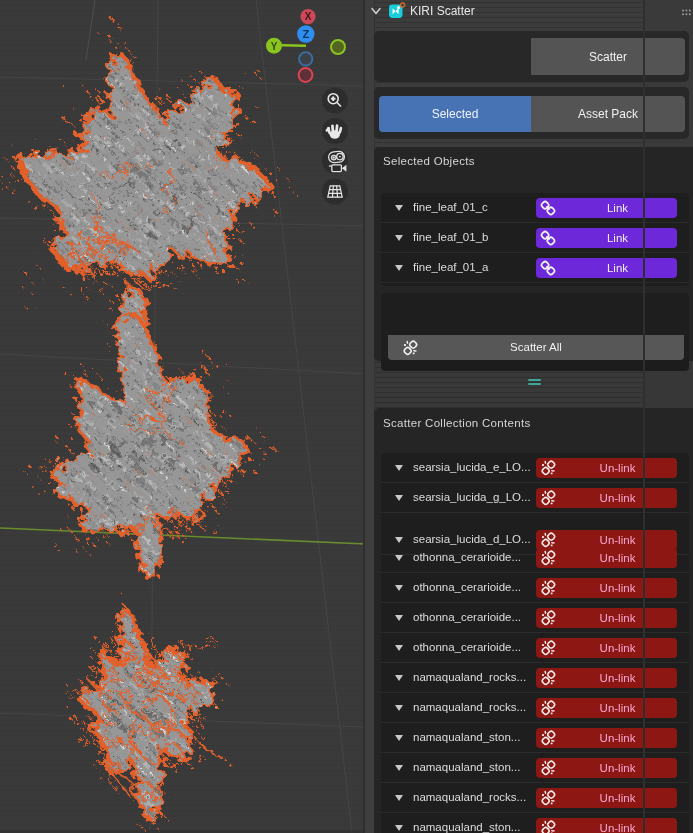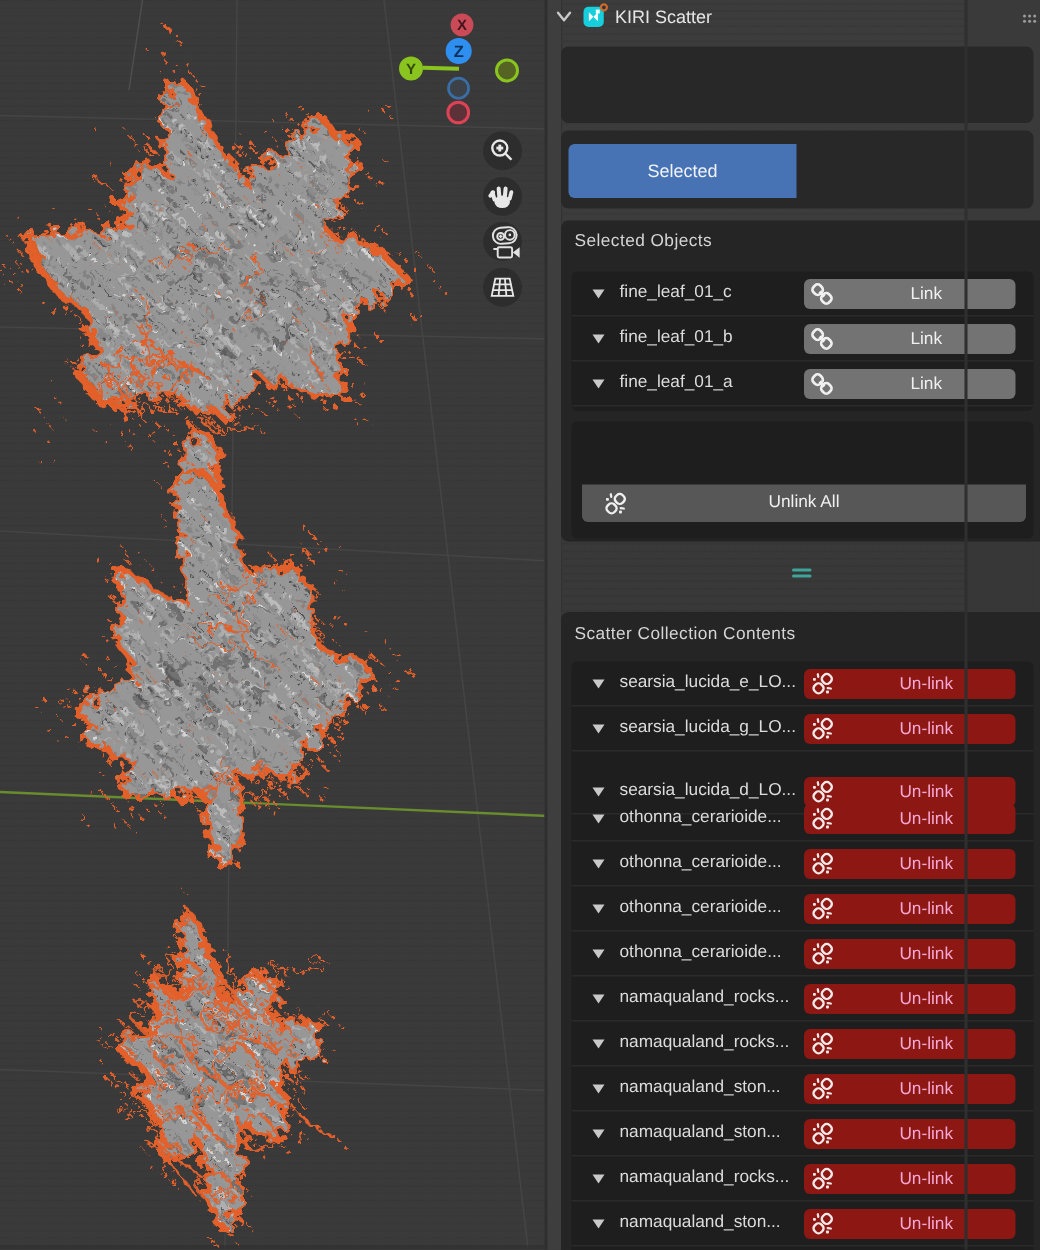--- a/index.html
+++ b/index.html
@@ -12,29 +12,29 @@
 #hdr .t{position:absolute;left:35px;top:4px;}
 .box{position:absolute;left:-1px;width:315px;background:#282828;border-radius:5px;}
 .segrow{position:absolute;left:5px;top:7px;height:37px;width:306px;font-size:12px;}
 .seg{position:absolute;top:0;height:100%;display:flex;align-items:center;justify-content:center;color:#eff3f8;}
 .seg.on{background:#4772b4;}
 .seg.off{background:#545454;color:#eef0f2;}
 .seg.l{left:0;width:152px;border-radius:4px 0 0 4px;}
 .seg.r{left:152px;width:154px;border-radius:0 4px 4px 0;}
 .section{position:absolute;left:-1px;width:315px;background:#252525;border-radius:5px;padding-left:10px;}
 .slabel{position:absolute;left:9px;color:#d5d5d5;font-size:11.5px;letter-spacing:0.3px;}
-.dlist{position:absolute;left:7px;width:308px;background:#1e1e1e;border-radius:4px;overflow:hidden;}
+.dlist{position:absolute;left:7px;width:308px;background:#1e1e1e;border-radius:4px;overflow:hidden;margin-top:12px;}
 .lrow{position:absolute;left:0;width:308px;height:30px;border-bottom:1px solid #2b2b2b;box-sizing:border-box;}
 .tri{position:absolute;left:14px;top:12px;width:0;height:0;border-left:4.5px solid transparent;
 border-right:4.5px solid transparent;border-top:6px solid #c9c9c9;}
 .rname{position:absolute;left:32px;top:8px;font-size:11.5px;color:#dcdcdc;white-space:nowrap;}
 .btn{position:absolute;left:155px;top:5px;width:141px;height:20px;border-radius:4px;}
 .btn .ic{position:absolute;left:4px;top:2px;}
 .btn .btxt{position:absolute;left:22px;right:0;top:3.5px;text-align:center;font-size:11.5px;}
-.linkbtn{background:#737373;color:#f0f0f0;}
+.linkbtn{background:#6d28d9;color:#f0f0f0;}
 .unlinkbtn{background:#8c1713;color:#f9a8d4;}
 .bigbtn{position:absolute;left:7px;width:296px;color:#f0f0f0;font-size:11.5px;}
 .bigbtn .ic{position:absolute;left:14px;}
 .bigbtn .btxt{position:absolute;left:0;right:0;text-align:center;}
 #handle{position:absolute;left:153px;top:379px;width:13px;height:8px;}
 #handle div{height:2px;border-radius:2px;background:#3da59a;margin-bottom:1.5px;}
 </style></head><body>
 <div id="stage">
 <svg id="vp" width="366" height="833" viewBox="0 0 366 833">
 <defs>
@@ -1146,25 +1146,27 @@
             <circle cx="5.4" cy="2.6" r="1"></circle>
             <circle cx="8.8" cy="2.6" r="1"></circle>
             <circle cx="2" cy="6.2" r="1"></circle>
             <circle cx="5.4" cy="6.2" r="1"></circle>
             <circle cx="8.8" cy="6.2" r="1"></circle>
           </g>
         </svg>
  </div>
  <div class="box" style="top:31px;height:51px">
   <div class="segrow">
+          <span class="seg off r">Scatter</span>
         </div>
  </div>
  <div class="box" style="top:87px;height:52px">
   <div class="segrow" style="top:9px;height:36px">
           <span class="seg on l">Selected</span>
+          <span class="seg off r">Asset Pack</span>
         </div>
  </div>
  <div class="section" style="top:147px;height:214px">
   <span class="slabel" style="top:8px">Selected Objects</span>
   <div class="dlist" style="top:34px;height:93px">
           <div class="lrow" style="top:0px">
             <span class="tri"></span>
             <span class="rname">fine_leaf_01_c</span>
             <span class="btn linkbtn">
               <svg class="ic" viewBox="0 0 16 16" width="16" height="16">
@@ -1215,21 +1217,21 @@
                 <line x1="7.4" y1="9.0" x2="8.1" y2="8.3" stroke-width="1.8"></line>
                 <line x1="8.9" y1="7.5" x2="9.6" y2="6.8" stroke-width="1.8"></line>
               </g>
               <g stroke="#f0f0f0" stroke-width="1.5" stroke-linecap="round">
                 <line x1="5.2" y1="1.5" x2="5.5" y2="3.2"></line>
                 <line x1="11.8" y1="10.7" x2="13.9" y2="11.0"></line>
               </g>
               <rect x="2.0" y="4.0" width="1.9" height="1.9" rx="0.5" fill="#f0f0f0"></rect>
               <rect x="10.7" y="12.4" width="1.9" height="1.9" rx="0.5" fill="#f0f0f0"></rect>
             </svg>
-    <span class="btxt" style="top:6px">Unlink All</span>
+    <span class="btxt" style="top:6px">Scatter All</span>
    </div>
   </div>
  </div>
  <div style="position:absolute;left:0;top:360px;width:318px;height:48px;background:rgba(0,0,0,0.045)"></div>
  <div style="position:absolute;right:0;top:0;width:2px;height:833px;background:#2f2f2f;z-index:40"></div>
  <div id="handle">
         <div></div>
         <div></div>
       </div>
  <div class="section" style="top:408px;height:440px">

